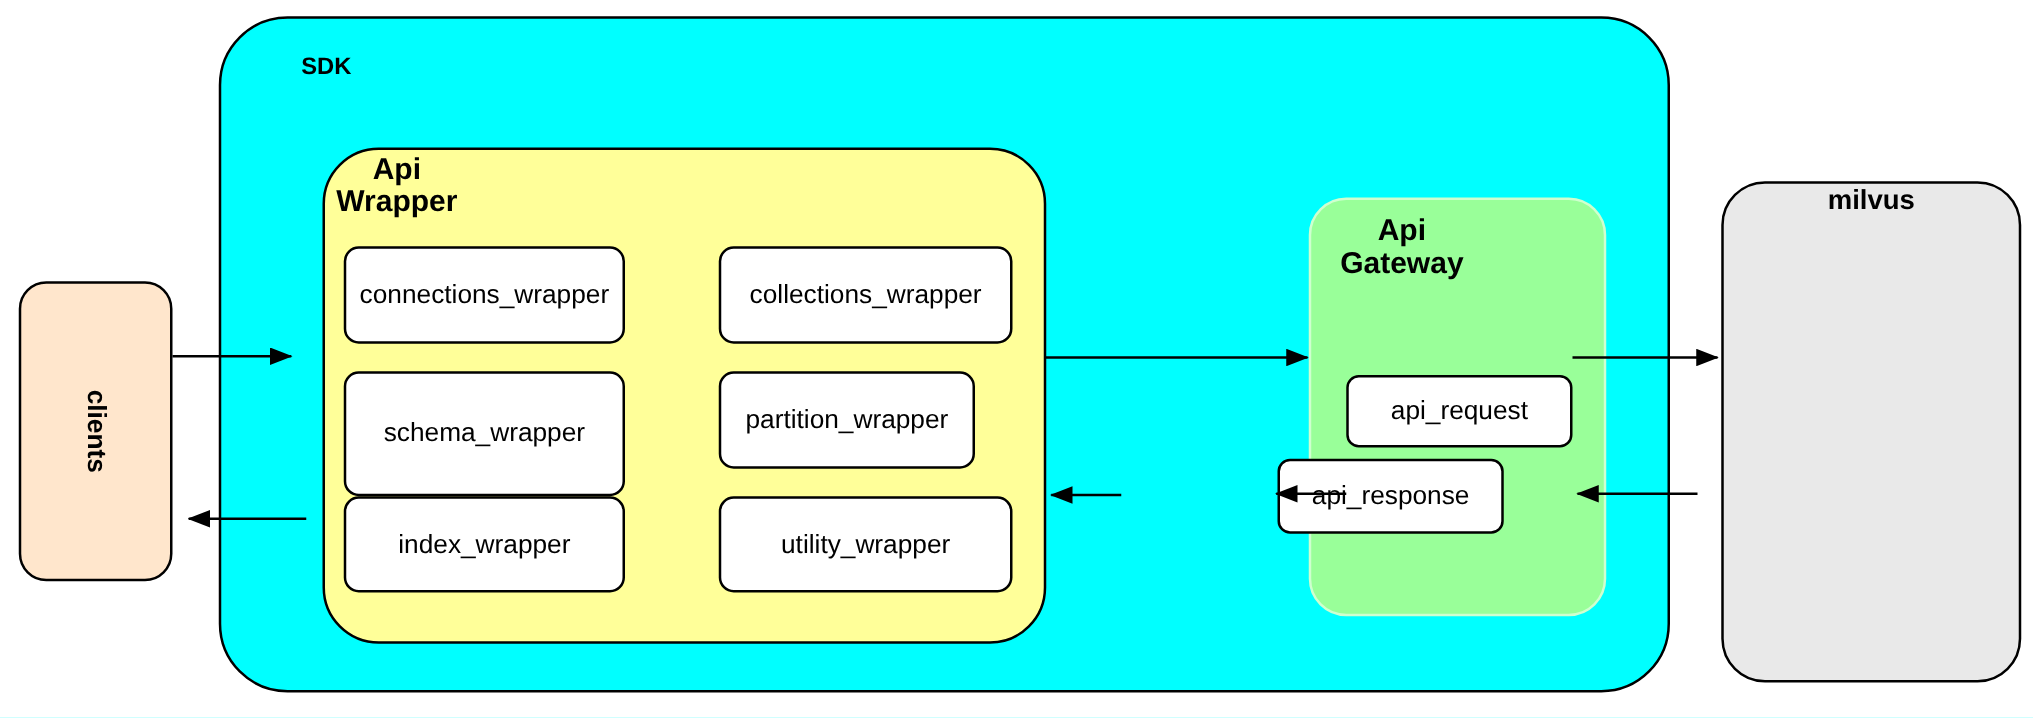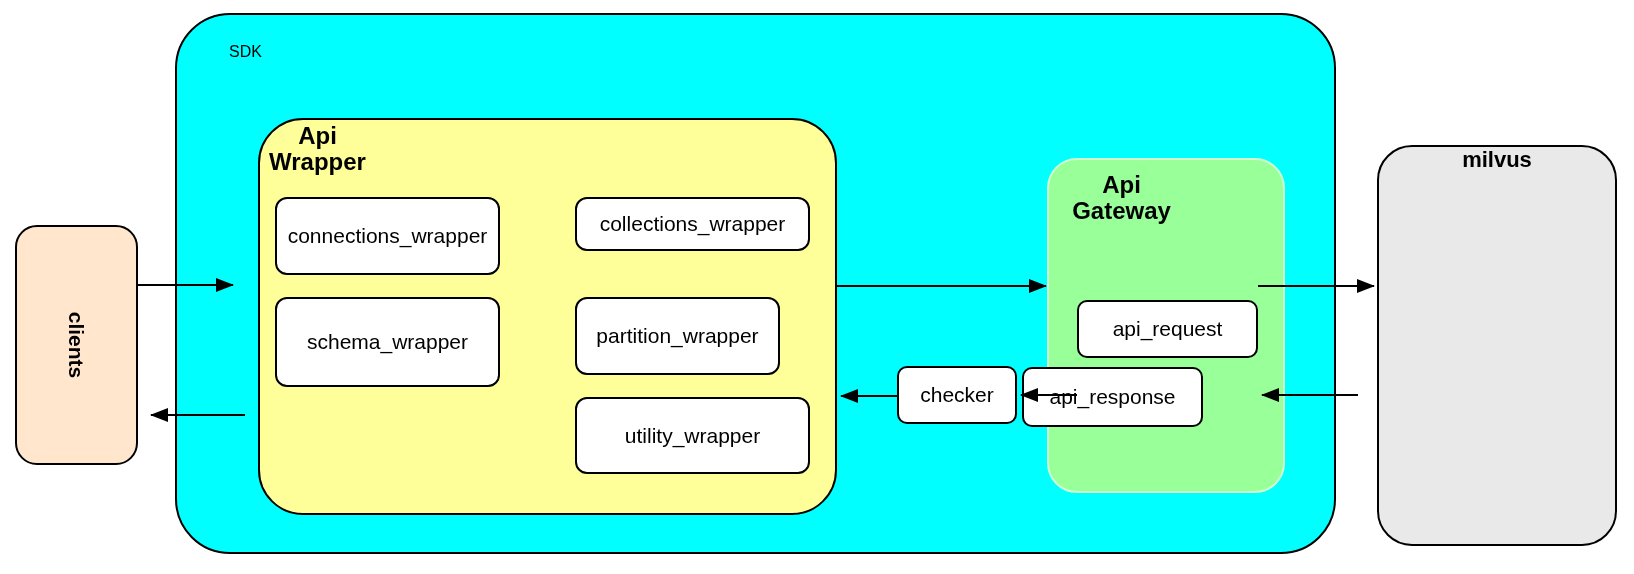--- a/index.html
+++ b/index.html
@@ -30,22 +30,22 @@
   .clients .vlabel {
     transform: rotate(90deg);
     font-weight: bold; font-size: 21px; white-space: nowrap;
   }
   .sdk {
     left: 175px; top: 13px; width: 1161px; height: 541px;
     background: #00FFFF; border: 2px solid #000; border-radius: 55px;
     z-index: 1;
   }
   .sdk-label {
-    position: absolute; left: 52px; top: 28px;
-    font-weight: normal; font-size: 16px;
+    position: absolute; left: 64px; top: 28px;
+    font-weight: bold; font-size: 19px;
   }
   .api-wrapper {
     left: 258px; top: 118px; width: 579px; height: 397px;
     background: #FFFF99; border: 2px solid #000; border-radius: 45px;
     z-index: 2;
   }
   .api-wrapper-label {
     position: absolute; left: 0; top: 3px; width: 115px;
     text-align: center; font-weight: bold; font-size: 24px;
     line-height: 26px; white-space: pre-line;
@@ -69,22 +69,22 @@
   }
   
   .wbox {
     position: absolute; box-sizing: border-box;
     background: #FFFFFF; border: 2px solid #000; border-radius: 12px;
     z-index: 3;
     display: flex; align-items: center; justify-content: center;
     font-size: 21px; white-space: nowrap;
   }
   .b-connections { left: 275px; top: 197px; width: 225px; height: 78px; }
-  .b-collections { left: 575px; top: 197px; width: 235px; height: 54px; }
-  .b-schema      { left: 275px; top: 297px; width: 225px; height: 90px; }
+  .b-collections { left: 575px; top: 197px; width: 235px; height: 78px; }
+  .b-schema      { left: 275px; top: 297px; width: 225px; height: 100px; }
   .b-partition   { left: 575px; top: 297px; width: 205px; height: 78px; }
   .b-index       { left: 275px; top: 397px; width: 225px; height: 77px; }
   .b-utility     { left: 575px; top: 397px; width: 235px; height: 77px; }
   .b-checker     { left: 897px; top: 366px; width: 120px; height: 58px; border-radius: 10px; }
   .b-request     { left: 1077px; top: 257px; width: 181px; height: 58px; border-radius: 10px; margin-top: 43px; }
   .b-response    { left: 1022px; top: 367px; width: 181px; height: 60px; border-radius: 10px; }
   
   .edges {
     position: absolute; left: 0; top: 0; width: 1634px; height: 574px;
     z-index: 10; pointer-events: none;
@@ -113,27 +113,27 @@
   </div>
   <div class="wbox b-collections">
     <span>collections_wrapper</span>
   </div>
   <div class="wbox b-schema">
     <span>schema_wrapper</span>
   </div>
   <div class="wbox b-partition">
     <span>partition_wrapper</span>
   </div>
+  <div class="wbox b-index">
+    <span>index_wrapper</span>
+  </div>
   <div class="wbox b-utility">
     <span>utility_wrapper</span>
   </div>
 
-  <div class="wbox b-checker">
-    <span>checker</span>
-  </div>
 
   <div class="node api-gateway">
     <div class="api-gateway-label">Api
 Gateway</div>
   </div>
 
   <div class="wbox b-request">
     <span>api_request</span>
   </div>
   <div class="wbox b-response">

